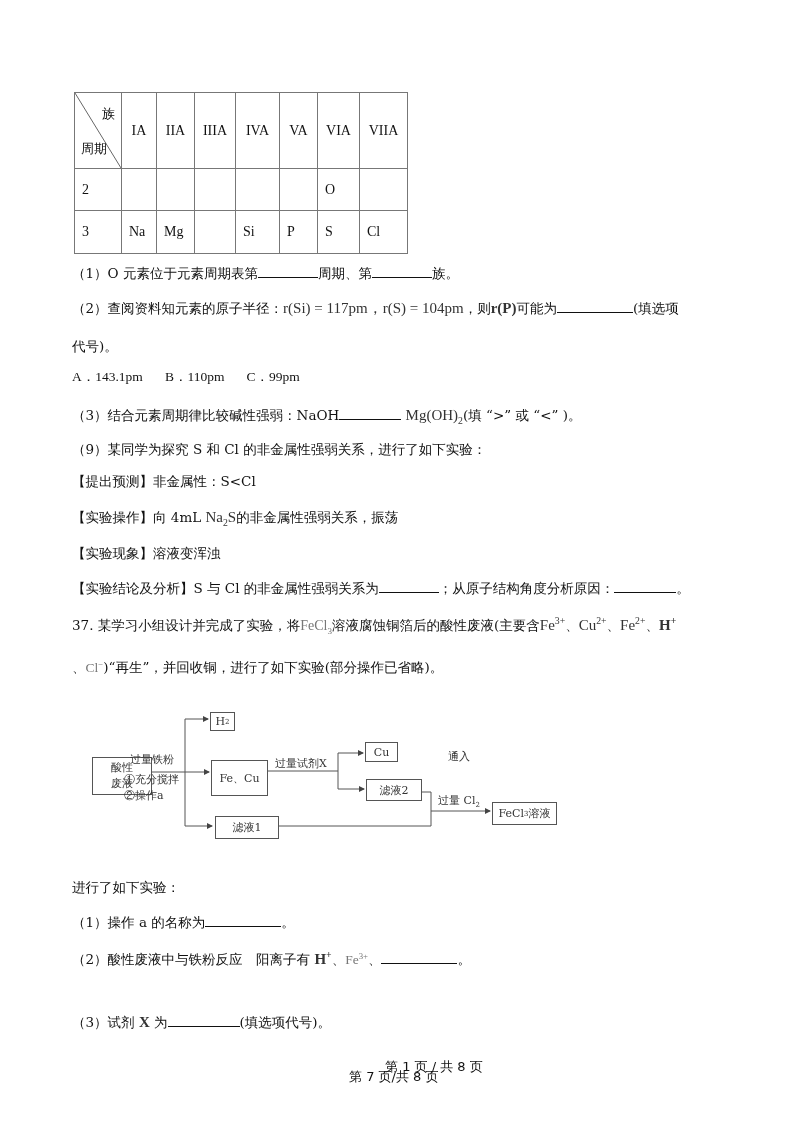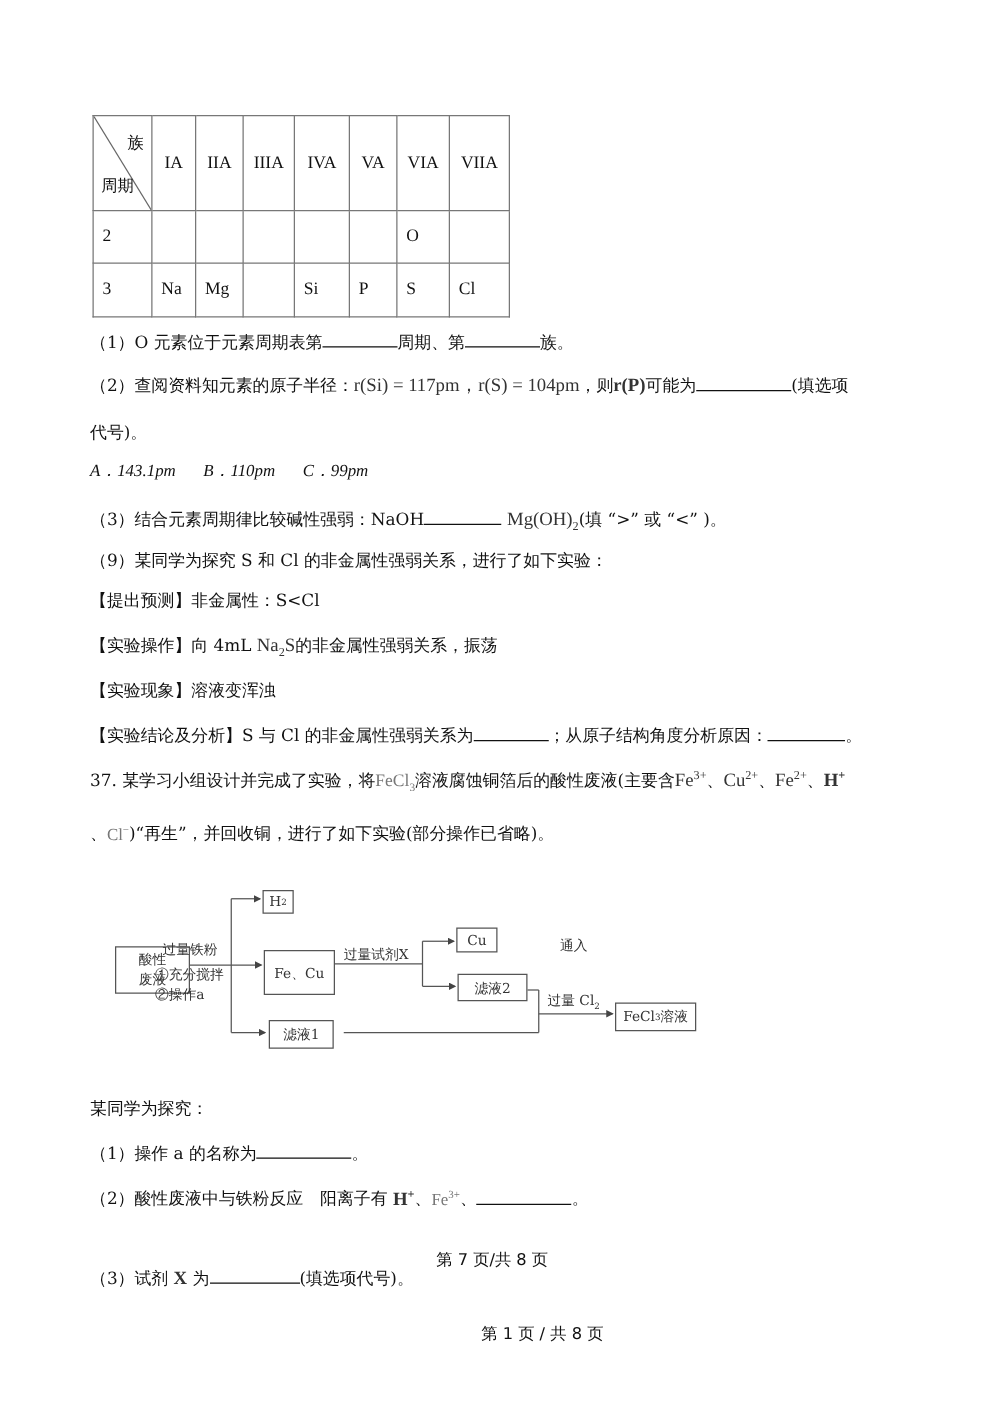--- a/index.html
+++ b/index.html
@@ -1,20 +1,20 @@
 <!DOCTYPE html>
 <html><head>
 <meta charset="utf-8">
 <style>
   html, body { margin: 0; padding: 0; background: #ffffff; }
   body { width: 793px; height: 1122px; position: relative; overflow: hidden;
          font-family: "DejaVu Serif", "Liberation Serif", serif; color: #111; }
   .abs { position: absolute; white-space: nowrap; }
   .line { font-size: 13.5px; line-height: 18px; }
-  .serif { font-family: "Liberation Serif", "DejaVu Serif", serif; font-style: italic; }
+  .serif { font-family: "Liberation Serif", "DejaVu Serif", serif; }
   .chem { font-family: "Liberation Serif", serif; font-size: 15px; color: #333; }
   .chem-light { font-family: "Liberation Serif", serif; color: #777; }
   .blank { display: inline-block; border-bottom: 1px solid #111; height: 14px; vertical-align: baseline; }
   sub, sup { font-size: 65%; }
   table.pt { position: absolute; left: 74px; top: 92px; border-collapse: collapse;
              font-family: "Liberation Serif", serif; font-size: 14px; }
   table.pt td { border: 1px solid #777; padding: 0 0 0 7px; text-align: left; vertical-align: middle; }
   table.pt td.hd { text-align: center; padding: 0; }
   .diag { position: relative; }
   .diag svg { position: absolute; left: 0; top: 0; }
@@ -149,42 +149,42 @@
 
   <div class="fbox" style="left:210px;top:712px;width:25px;height:19px">
     <span>H</span>
       <sub style="font-size:7px">2</sub>
   </div>
   <div class="fbox" style="left:211px;top:760px;width:57px;height:36px">Fe、Cu</div>
   <div class="flabel" style="left:275px;top:756px">过量试剂X</div>
 
   <div class="fbox" style="left:365px;top:742px;width:33px;height:20px">Cu</div>
   <div class="fbox" style="left:366px;top:779px;width:56px;height:22px">滤液2</div>
-  <div class="fbox" style="left:215px;top:816px;width:52px;height:23px">滤液1</div>
+  <div class="fbox" style="left:215px;top:816px;width:64px;height:23px">滤液1</div>
 
   <div class="flabel" style="left:448px;top:749px">通入</div>
   <div class="flabel" style="left:438px;top:793px">
     <span>过量 Cl</span><sub style="font-size:7px">2</sub>
   </div>
 
   <div class="fbox" style="left:492px;top:802px;width:65px;height:23px">
     <span>FeCl</span>
       <sub style="font-size:7px">3</sub>
       <span>溶液</span>
   </div>
 </div>
 
-<div class="abs line" style="left:72px;top:878px">某同学为探究：</div>
+<div class="abs line" style="left:72px;top:878px">进行了如下实验：</div>
 
 <div class="abs line" style="left:72px;top:912px">
   <span>（1）操作 a 的名称为</span><span class="blank" style="width:76px"></span><span>。</span>
 </div>
 
 <div class="abs line" style="left:72px;top:946px">
   <span>（2）酸性废液中与铁粉反应　阳离子有 </span><span class="chem" style="font-weight:bold"><span>H</span><sup>+</sup></span><span>、</span><span class="chem-light"><span>Fe</span><sup>3+</sup></span><span>、</span><span class="blank" style="width:76px"></span><span>。</span>
 </div>
 
 <div class="abs line" style="left:72px;top:1012px">
   <span>（3）试剂 </span><span class="chem" style="font-weight:bold">X</span><span> 为</span><span class="blank" style="width:72px"></span><span>(填选项代号)。</span>
 </div>
 
-<div class="abs footer" style="left:349px;top:999px">第 7 页/共 8 页</div>
+<div class="abs footer" style="left:349px;top:1068px">第 7 页/共 8 页</div>
 <div class="abs footer" style="left:385px;top:1058px">第 1 页 / 共 8 页</div>
 
 </body></html>

